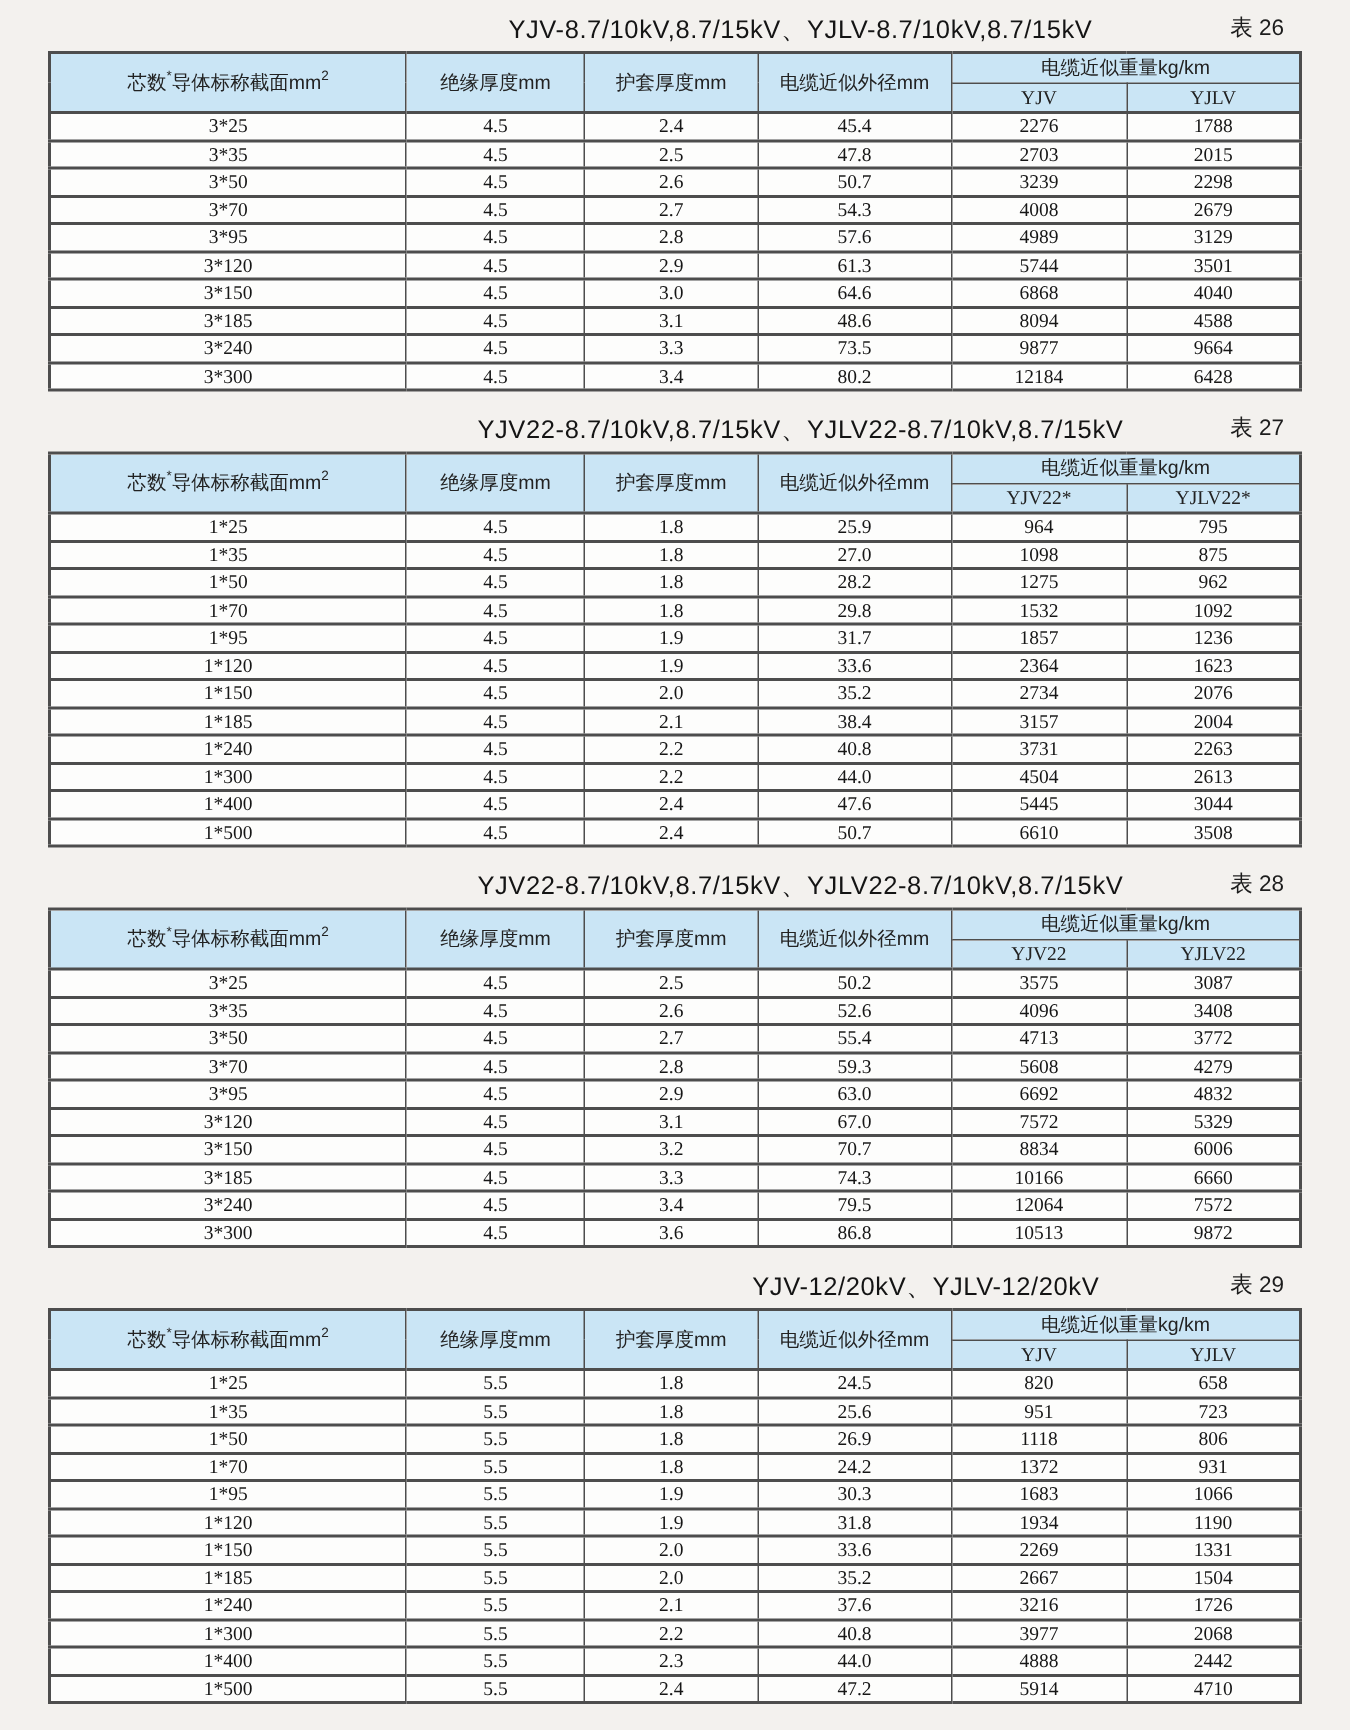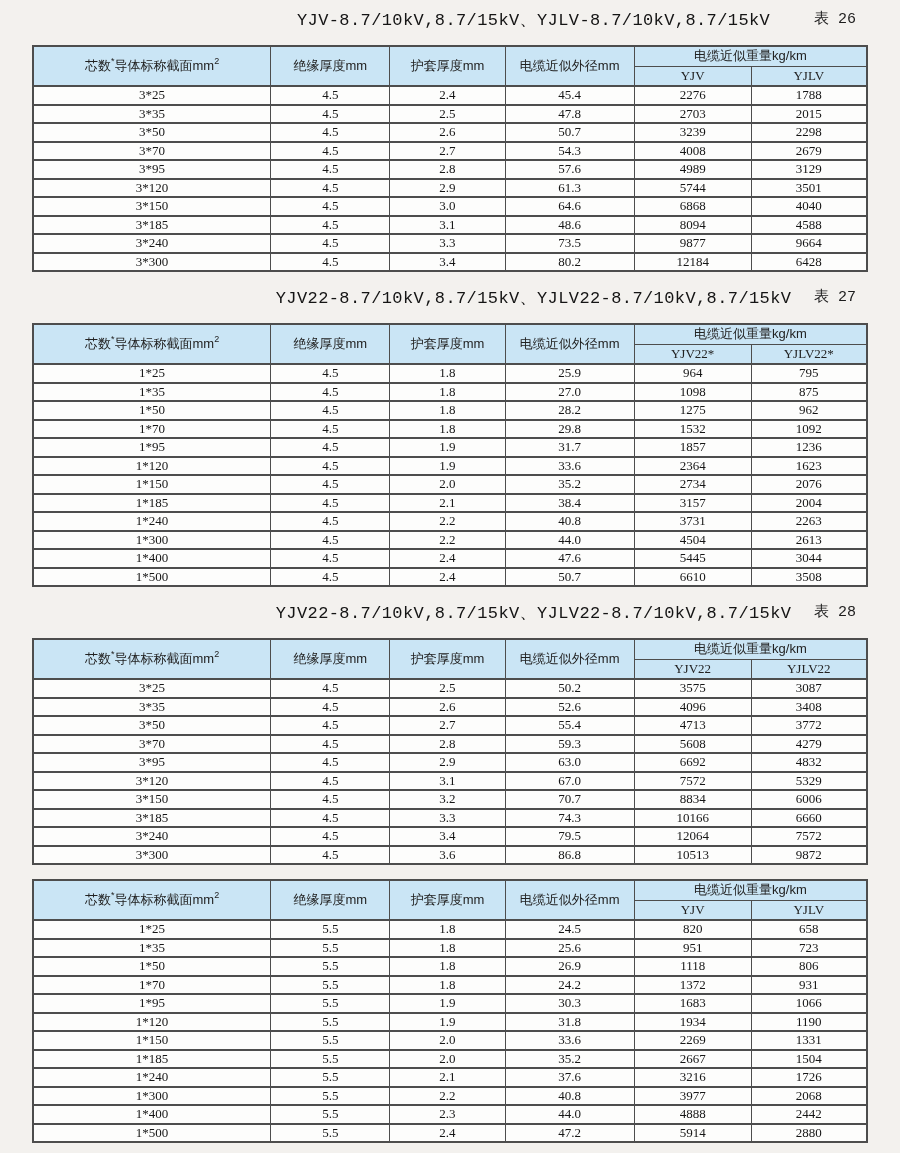--- a/index.html
+++ b/index.html
@@ -6,33 +6,33 @@
   html, body { width: 900px; }
   body {
     height: 1153px;
     background: #f3f1ee;
     font-family: "Liberation Sans", sans-serif;
     color: #1c1c1c;
     overflow: hidden;
   }
   #doc { padding: 0 32px; }
   .section { width: 100%; }
-  .sec-head { position: relative; height: 24px; margin-top: 13px; font-family: Liberation Mono, monospace; }
+  .sec-head { position: relative; height: 24px; margin-top: 13px; }
   .section:first-child .sec-head { margin-top: 7px; }
   .sec-title {
     position: absolute; left: 60%; top: 1px;
     transform: translateX(-50%);
     font-size: 17px; letter-spacing: 0.4px; white-space: nowrap;
     color: #141414;
   }
   #doc .section:nth-child(4) .sec-title { left: 70%; }
   .sec-no { position: absolute; right: 12px; top: 2px; font-size: 15px; }
   table {
     width: 100%; border-collapse: collapse; table-layout: fixed;
-    margin-top: 14px;
+    margin-top: 3px;
     border: 2px solid #4d4d4d;
     background: #fdfdfc;
   }
   th, td {
     border: 1px solid #4d4d4d;
     border-top-width: 2px; border-bottom-width: 2px;
     text-align: center; vertical-align: middle;
     overflow: hidden; white-space: nowrap;
   }
   th {
@@ -400,20 +400,24 @@
             <td>4.5</td>
             <td>3.6</td>
             <td>86.8</td>
             <td>10513</td>
             <td>9872</td>
           </tr>
         </tbody>
       </table>
     </div>
     <div class="section">
+      <div class="sec-head">
+        <span class="sec-title">YJV-12/20kV、YJLV-12/20kV</span>
+        <span class="sec-no">表 29</span>
+      </div>
       <table>
         <colgroup>
           <col style="width: 28.5%;">
           <col style="width: 14.3%;">
           <col style="width: 13.8%;">
           <col style="width: 15.5%;">
           <col style="width: 14%;">
           <col style="width: 13.9%;">
         </colgroup>
         <thead>
@@ -517,18 +521,18 @@
             <td>44.0</td>
             <td>4888</td>
             <td>2442</td>
           </tr>
           <tr>
             <td>1*500</td>
             <td>5.5</td>
             <td>2.4</td>
             <td>47.2</td>
             <td>5914</td>
-            <td>2880</td>
+            <td>4710</td>
           </tr>
         </tbody>
       </table>
     </div>
   </div>
 
 </body></html>

